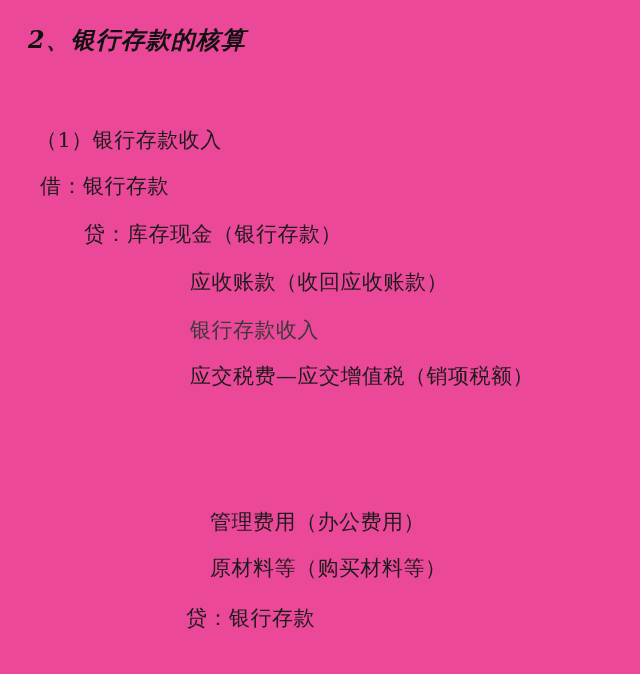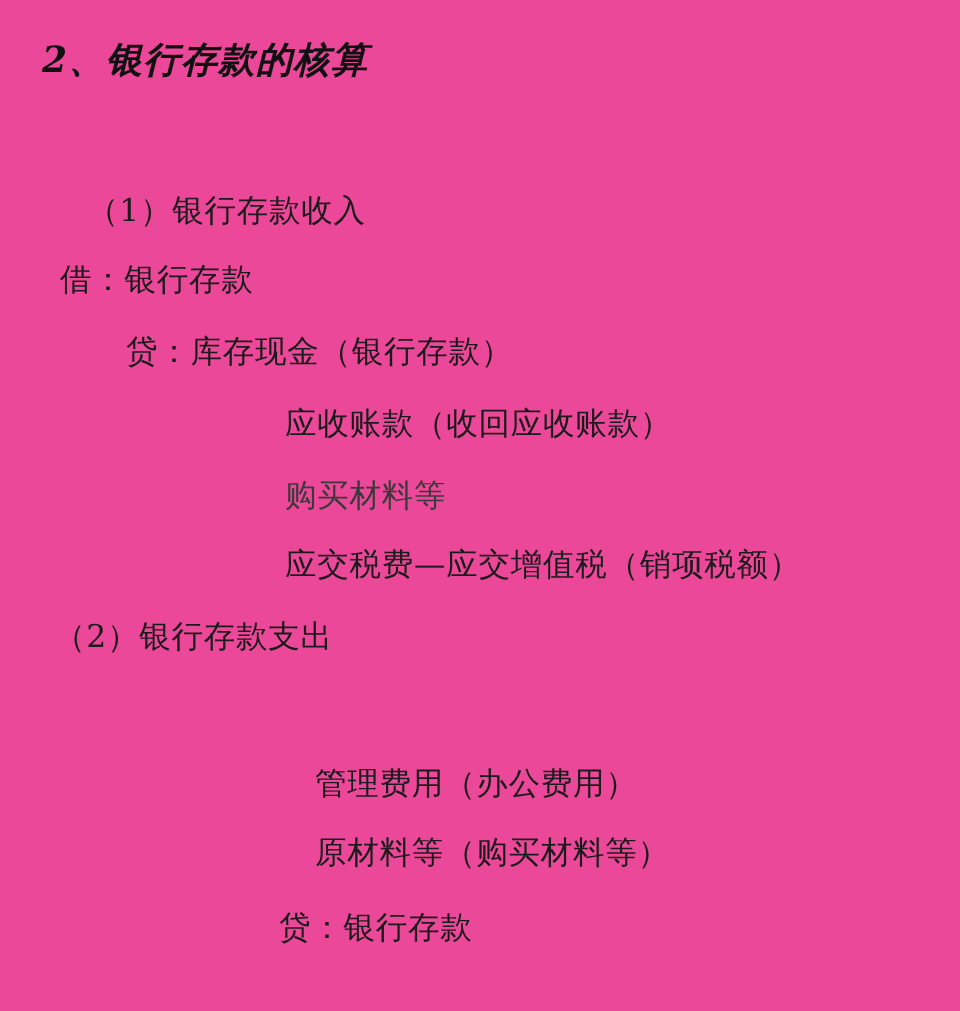--- a/index.html
+++ b/index.html
@@ -38,21 +38,21 @@
     position: absolute;
     font-size: 21px;
     line-height: 28px;
     color: #1b1b1b;
     white-space: nowrap;
     letter-spacing: 0.5px;
   }
   .faint {
     color: #3a3a3a;
   }
-  .l-1  { left: 36px;  top: 126px; margin-left: 22px; }
+  .l-1  { left: 36px;  top: 126px; }
   .l-2  { left: 40px;  top: 172px; }
   .l-3  { left: 84px;  top: 220px; }
   .l-4  { left: 190px; top: 268px; }
   .l-5  { left: 190px; top: 316px; }
   .l-6  { left: 190px; top: 362px; }
   .l-7  { left: 36px;  top: 410px; }
   .l-8  { left: 108px; top: 460px; }
   .l-9  { left: 210px; top: 508px; }
   .l-10 { left: 210px; top: 554px; }
   .l-11 { left: 186px; top: 604px; }
@@ -65,25 +65,24 @@
   <div class="doc-title">2、银行存款的核算</div>
 
   <div class="line l-1">（1）银行存款收入</div>
 
   <div class="line l-2">借：银行存款</div>
 
   <div class="line l-3">贷：库存现金（银行存款）</div>
 
   <div class="line l-4">应收账款（收回应收账款）</div>
 
-  <div class="line l-5 faint">购买材料等</div>
+  <div class="line l-5 faint">银行存款收入</div>
 
   <div class="line l-6">应交税费—应交增值税（销项税额）</div>
 
-  <div class="line l-7">（2）银行存款支出</div>
 
 
   <div class="line l-9">管理费用（办公费用）</div>
 
   <div class="line l-10">原材料等（购买材料等）</div>
 
   <div class="line l-11">贷：银行存款</div>
 
 </div>
 

